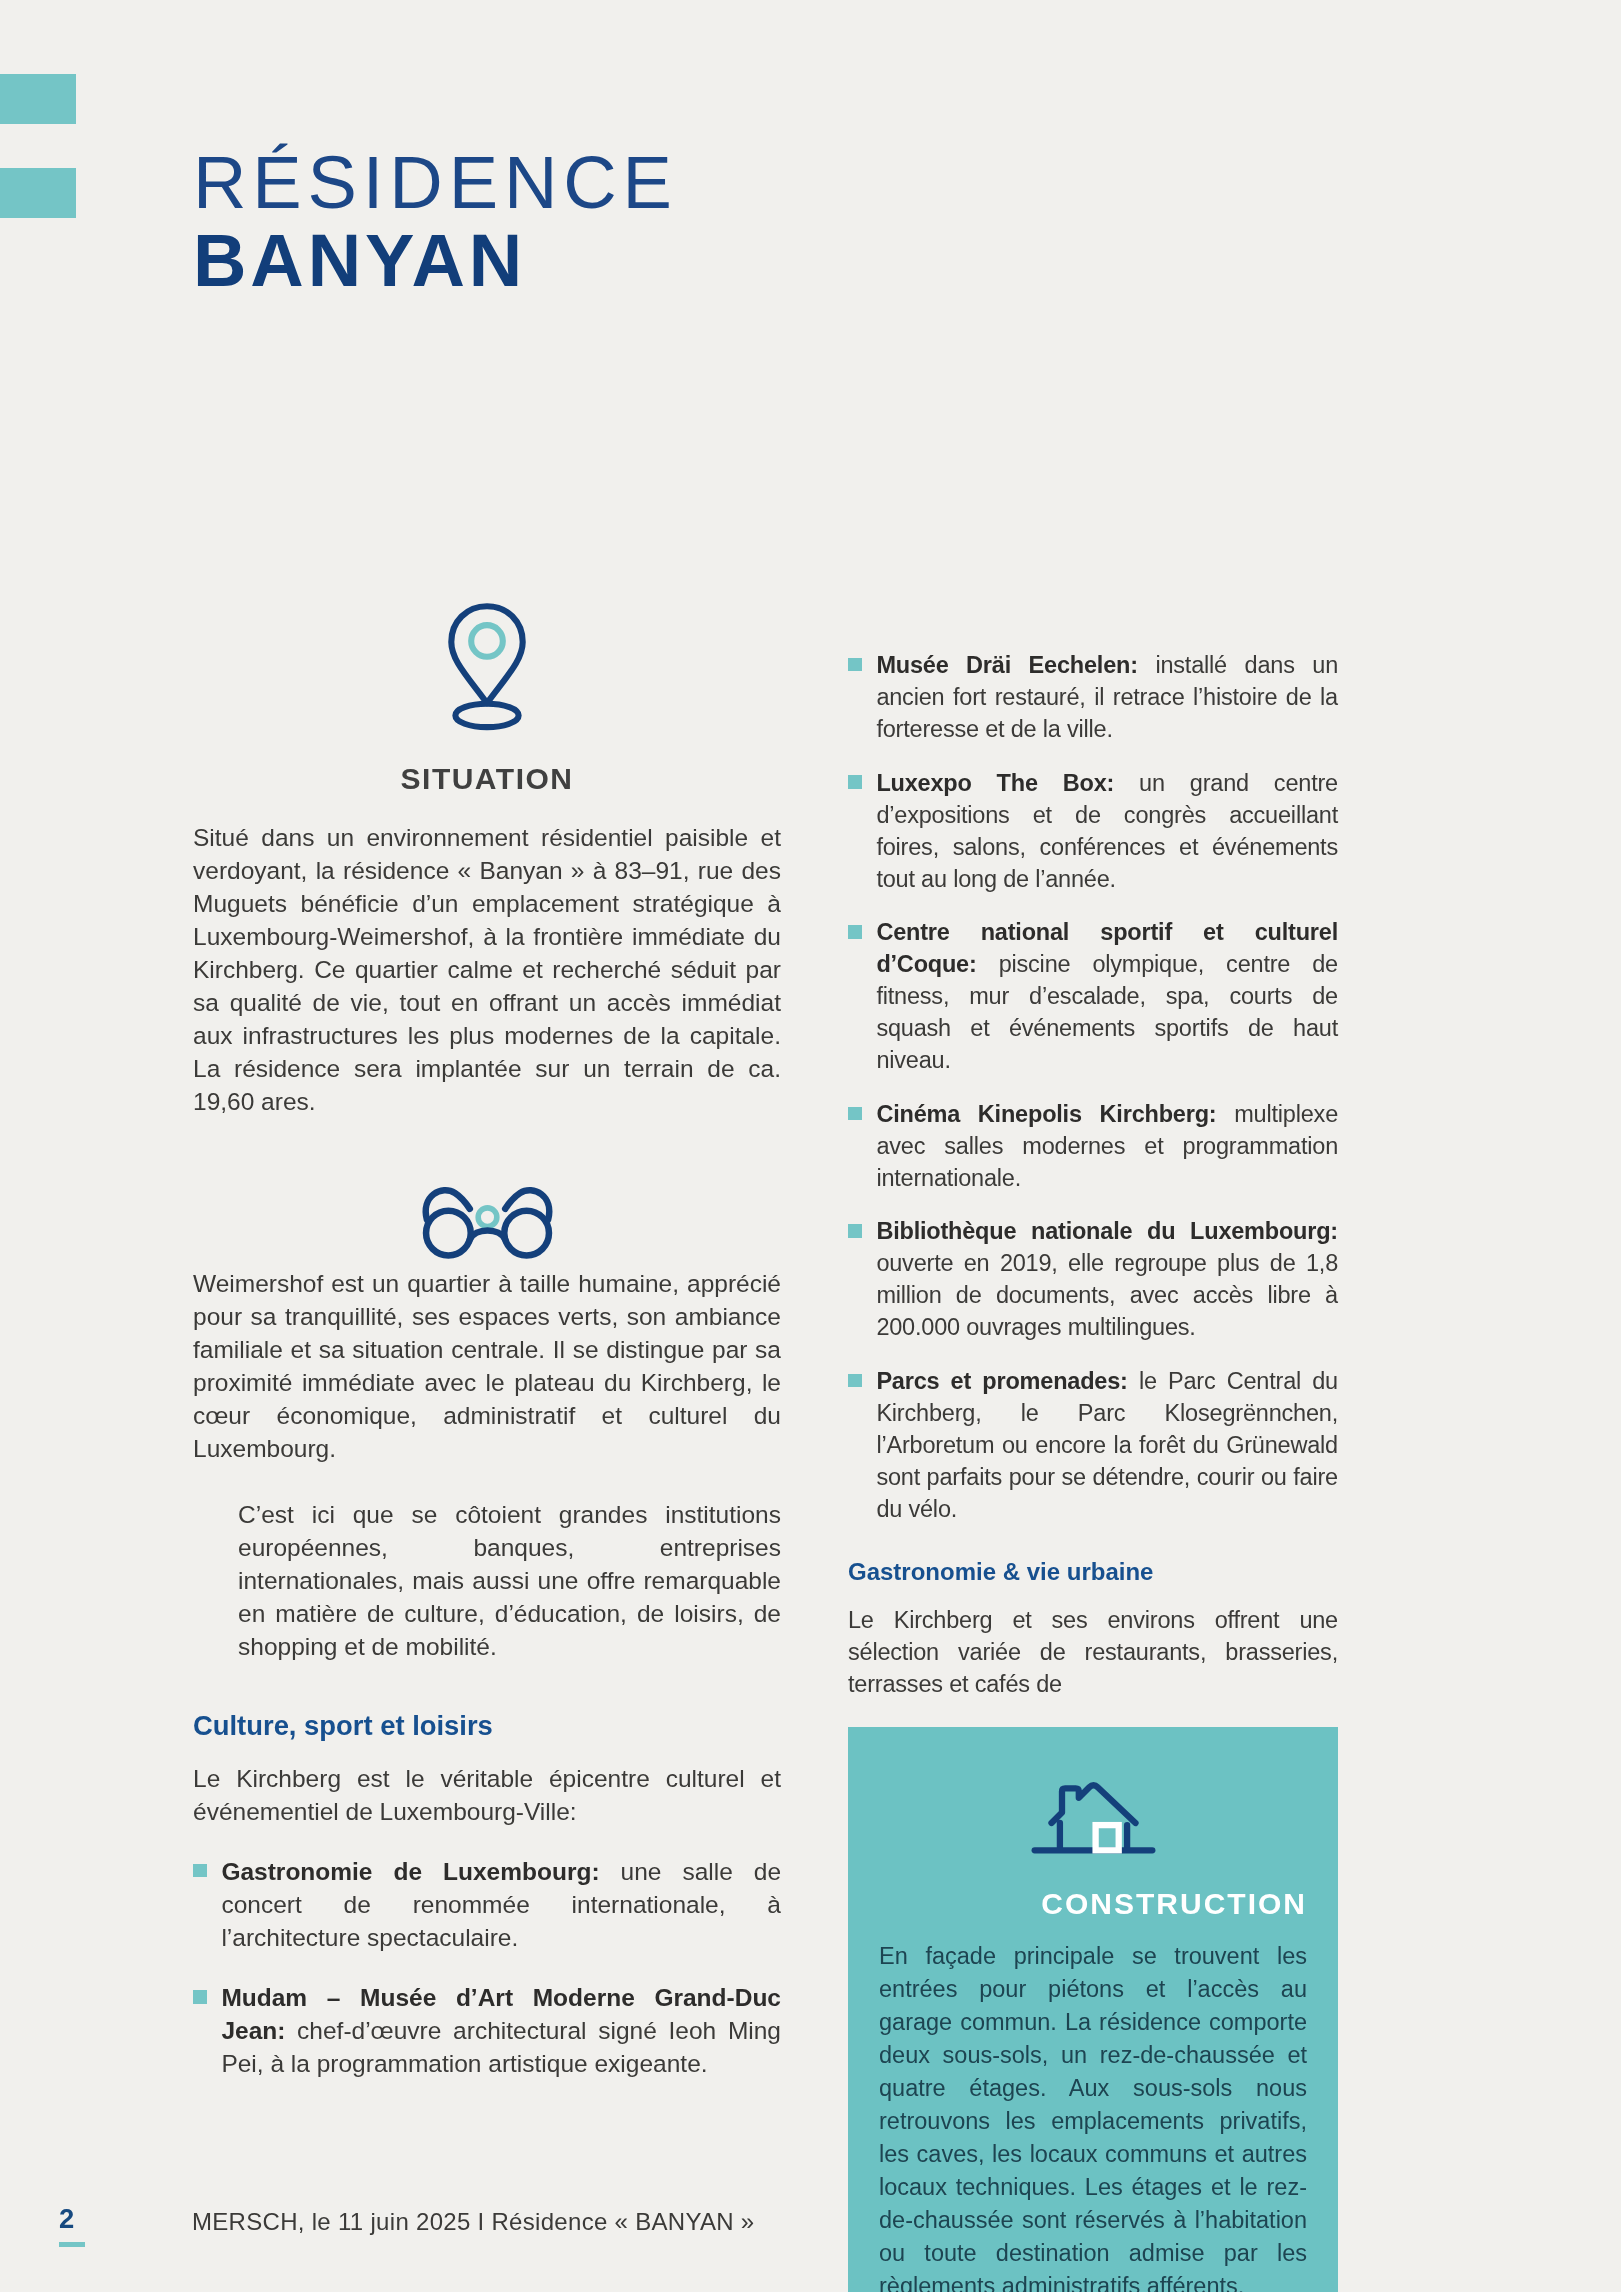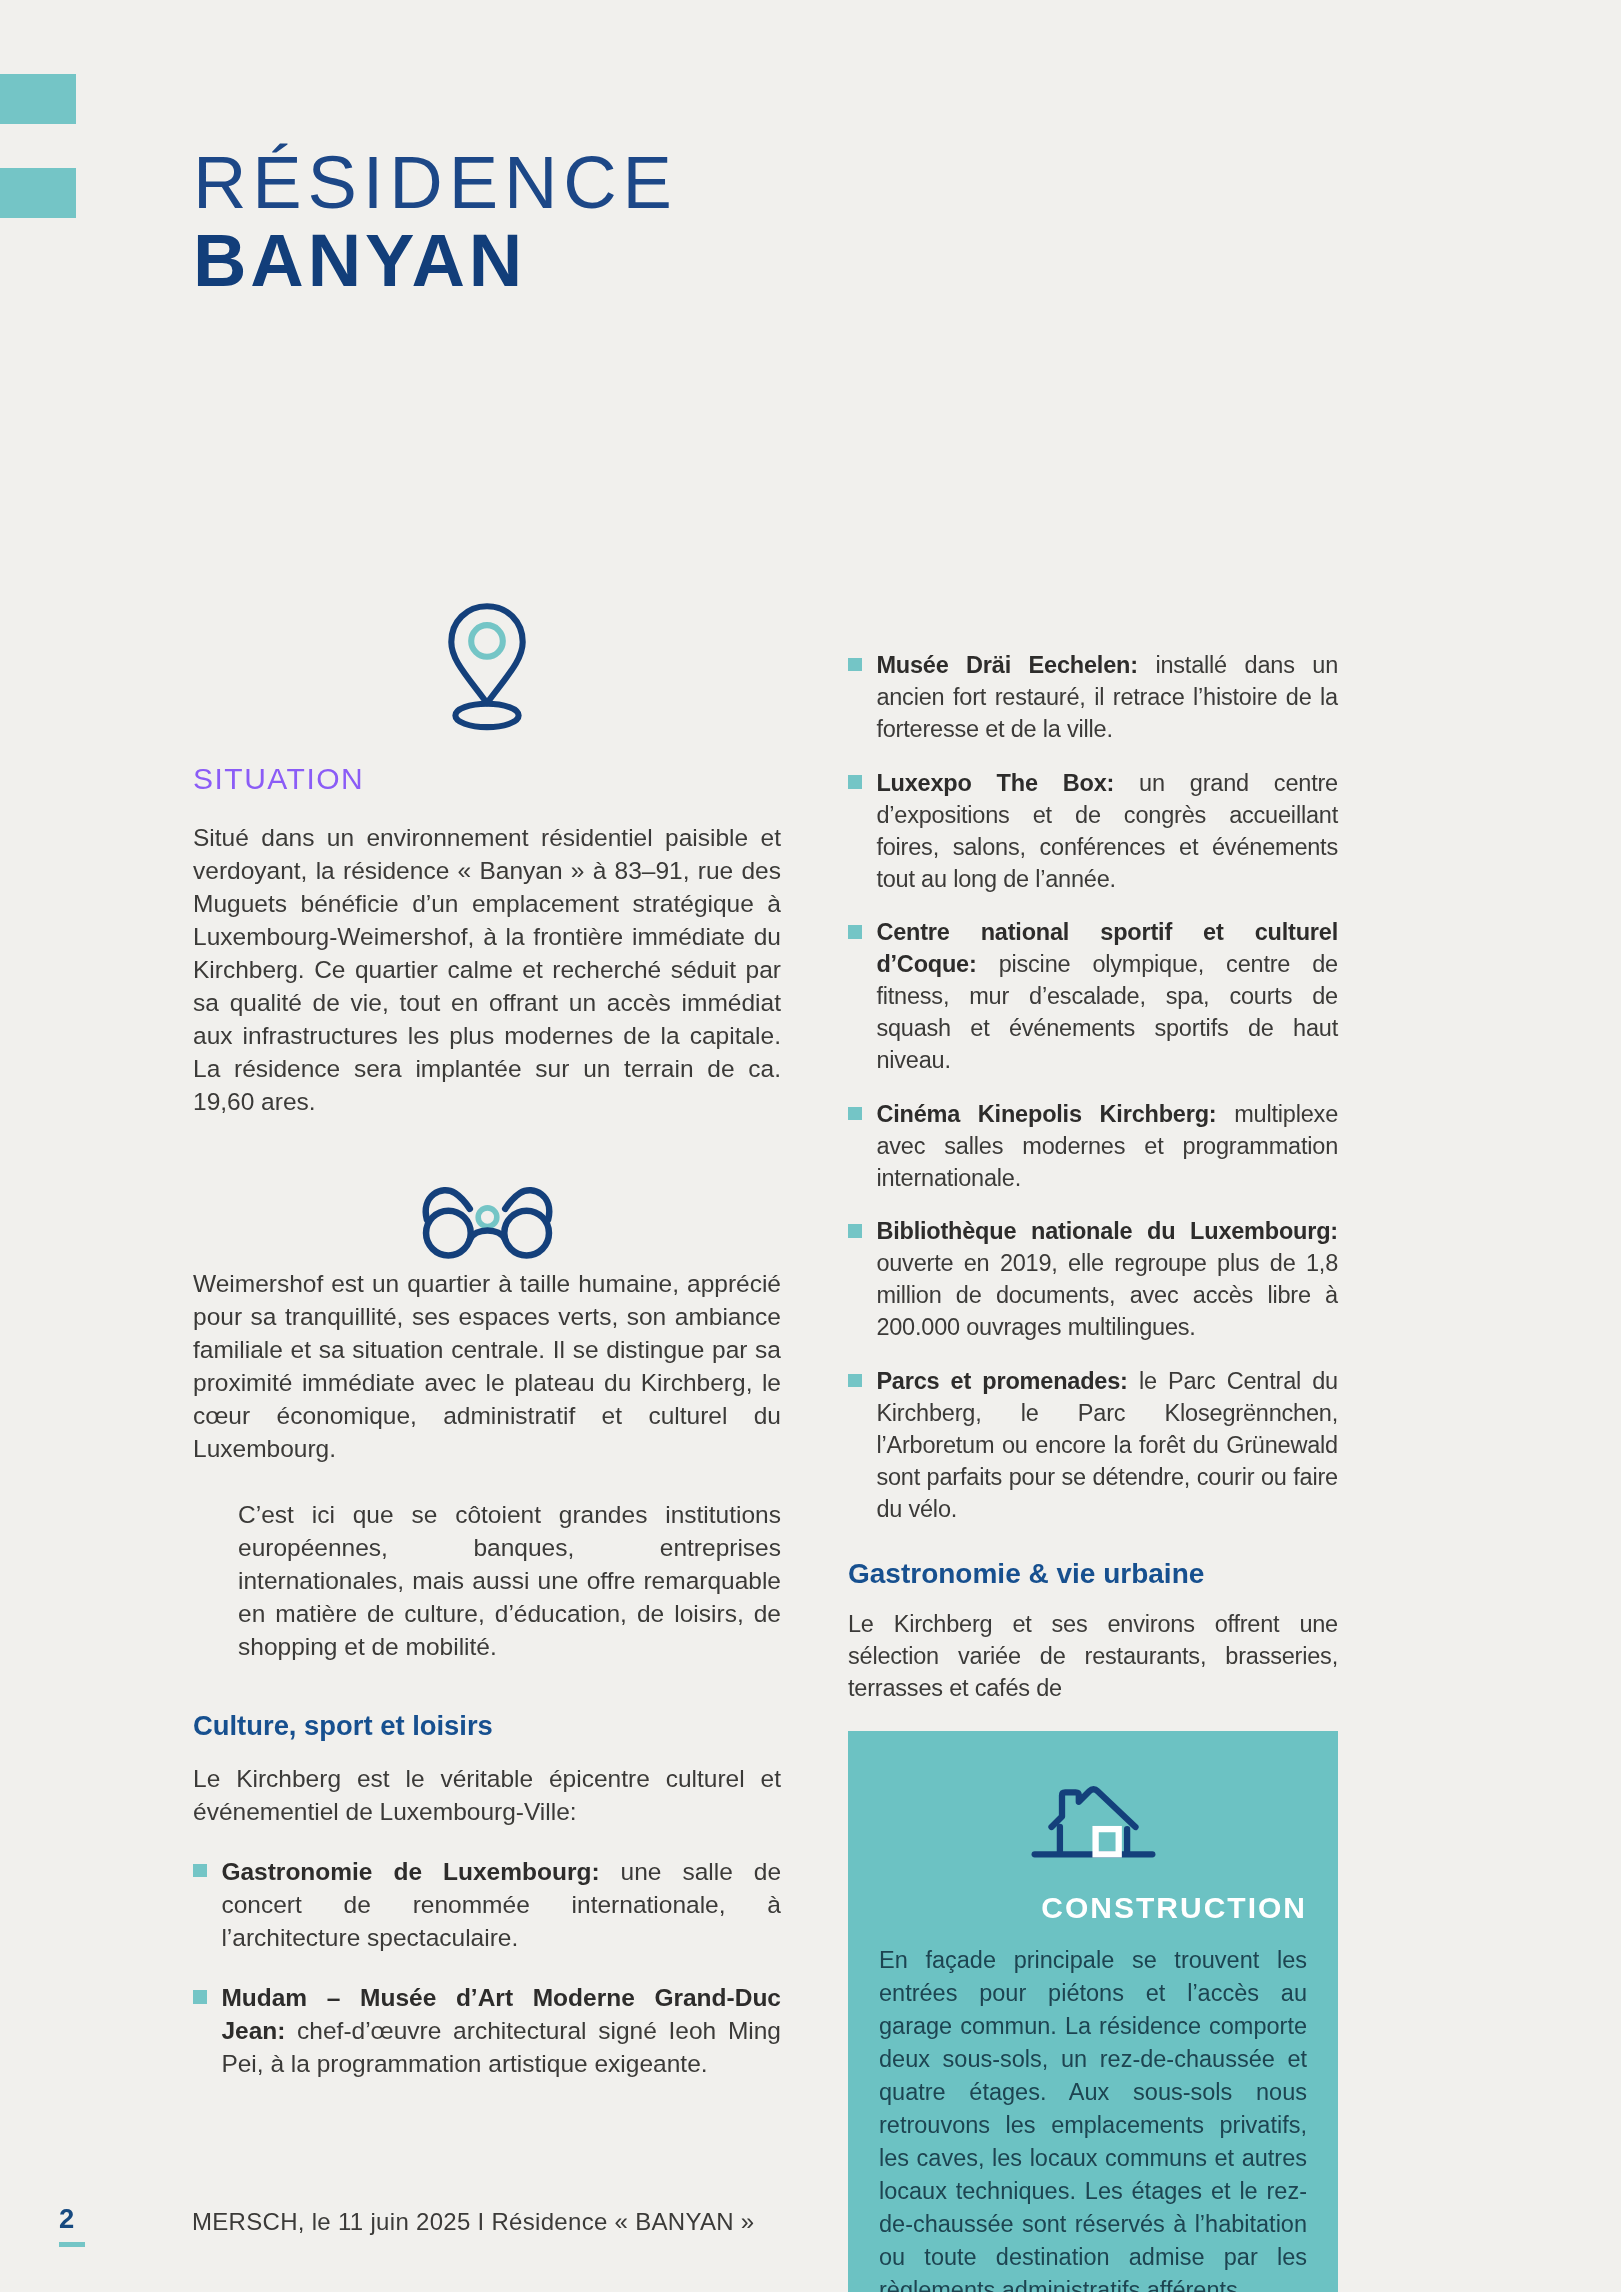--- a/index.html
+++ b/index.html
@@ -27,22 +27,22 @@
     font-size:74px;font-weight:700;color:#123e7a;
     letter-spacing:3.9px;line-height:1.06;
   }
 
   
   .col-left{position:absolute;left:193px;top:600px;width:588px;}
   .col-right{position:absolute;left:848px;top:649px;width:490px;}
 
   .icon-wrap{text-align:center;}
   .section-heading{
-    margin:23.5px 0 25.5px 0;text-align:left;
-    font-size:30px;font-weight:400;color:#8b5cf6;letter-spacing:1.5px;
+    margin:23.5px 0 25.5px 0;text-align:center;
+    font-size:30px;font-weight:700;color:#404040;letter-spacing:1.5px;
   }
   .body-text{
     margin:0;font-size:24.5px;line-height:33px;
     text-align:justify;color:#3b3a38;
   }
   .body-text + .body-text{margin-top:33px;margin-left:45px;}
   .sub-heading{
     margin:47px 0 19.6px 0;font-size:27.4px;font-weight:700;color:#17508f;
   }
   .environs-block{margin-top:59px;}
@@ -50,21 +50,21 @@
   ul.bullets{list-style:none;margin:0;padding:0;}
   .bullet{display:flex;gap:14.7px;justify-content:flex-end;}
   .col-left .bullet{margin-top:27.4px;}
   .col-right .bullet{margin-bottom:21.6px;}
   .bullet .sq{flex:none;width:13.7px;height:13.7px;background:#74c5c6;margin-top:8.8px;}
   .bullet p{margin:0;flex:1;}
   .bullet strong{color:#2d2c2b;font-weight:700;}
 
   .small-text{font-size:23.5px;line-height:32px;letter-spacing:-0.2px;}
 
-  .gastro-heading{margin:33px 0 17.6px 0;font-size:28px;font-weight:700;color:#17508f;}
+  .gastro-heading{margin:33px 0 17.6px 0;font-size:24px;font-weight:700;color:#17508f;}
 
   .construction-box{
     margin-top:27.4px;background:#6cc2c3;
     padding:27.4px 31px 39px 31px;
   }
   .construction-box .icon-wrap{margin-top:5.9px;}
   .construction-heading{
     margin:17.6px 0 19.6px 0;text-align:right;
     font-size:30px;font-weight:700;color:#ffffff;letter-spacing:2px;
   }

